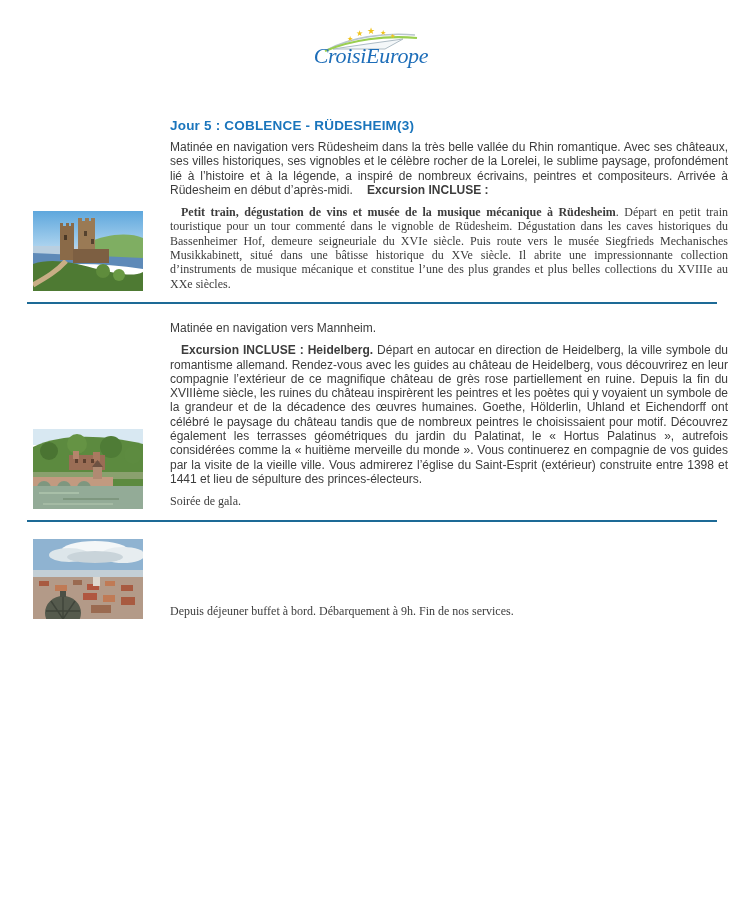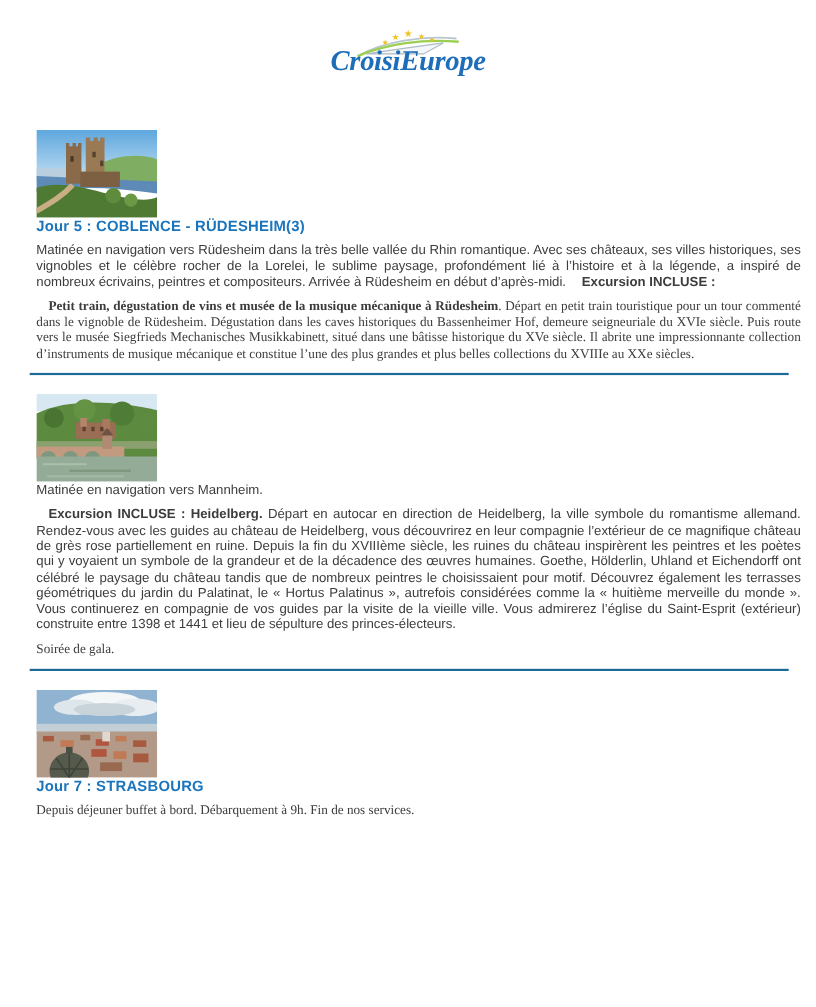--- a/index.html
+++ b/index.html
@@ -13,27 +13,27 @@
   *{box-sizing:border-box;}
   html,body{margin:0;padding:0;background:#ffffff;}
   .page{
     width:742px;height:915px;margin:0 auto;background:#fff;
     font-family:"Liberation Sans",sans-serif;position:relative;overflow:hidden;
   }
   
   .logo-wrap{padding-top:26px;display:flex;flex-direction:column;align-items:center;}
   .logo-emblem svg{display:block;}
   .logo-text{
-    font-family:"Liberation Serif",serif;font-style:italic;font-weight:bold;
-    font-size:26px;line-height:22px;color:var(--brand-blue);margin-top:-7px;
+    font-family:"Liberation Serif",serif;font-style:italic;font-weight:normal;
+    font-size:22px;line-height:22px;color:var(--brand-blue);margin-top:-7px;
     letter-spacing:-0.3px;
   }
   
   .sections{margin-top:51px;}
-  .section{display:flex;align-items:flex-start;padding:0 14px 0 33px;flex-direction:column;}
+  .section{display:flex;align-items:flex-end;padding:0 14px 0 33px;}
   .thumb{width:110px;height:80px;flex:0 0 auto;margin-right:27px;overflow:hidden;}
   .thumb svg{display:block;width:110px;height:80px;}
   .content{flex:1;min-width:0;}
   h2.day-title{
     font-size:13.5px;line-height:16px;font-weight:bold;color:var(--heading-blue);
     margin:0 0 6px 0;letter-spacing:0.2px;
   }
   p.body{
     font-size:12px;line-height:14.3px;color:var(--body-text);
     text-align:justify;margin:0 0 8px 0;
@@ -165,19 +165,18 @@
           <rect x="70" y="56" width="12" height="7" fill="#c07a55"></rect>
           <rect x="88" y="58" width="14" height="8" fill="#a85a40"></rect>
           <rect x="60" y="38" width="7" height="9" fill="#ded8cf"></rect>
           <rect x="58" y="66" width="20" height="8" fill="#9a6a50"></rect>
           <ellipse cx="30" cy="74" rx="18" ry="17" fill="#555a4d"></ellipse>
           <path d="M30,57 L30,80 M18,62 L30,80 M42,62 L30,80 M13,72 L47,72" stroke="#3f443a" stroke-width="1.4" fill="none"></path>
           <rect x="27" y="52" width="6" height="6" fill="#4a4f45"></rect>
         </svg>
       </div>
       <div class="content">
-        <h2 class="day-title">Jour 7 : STRASBOURG</h2>
         <p class="body"><span>Depuis déjeuner buffet à bord. Débarquement à 9h. Fin de nos services.</span></p>
       </div>
     </section>
 
   </main>
 </div>
 
 </body></html>

